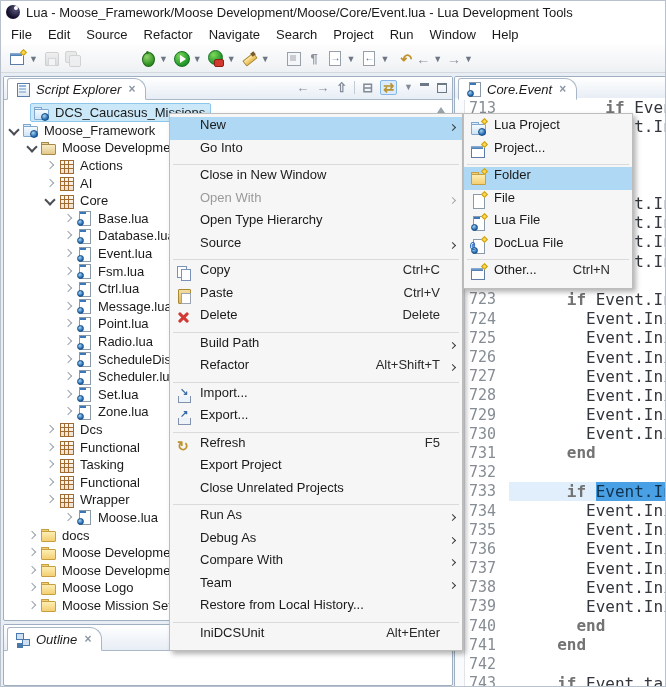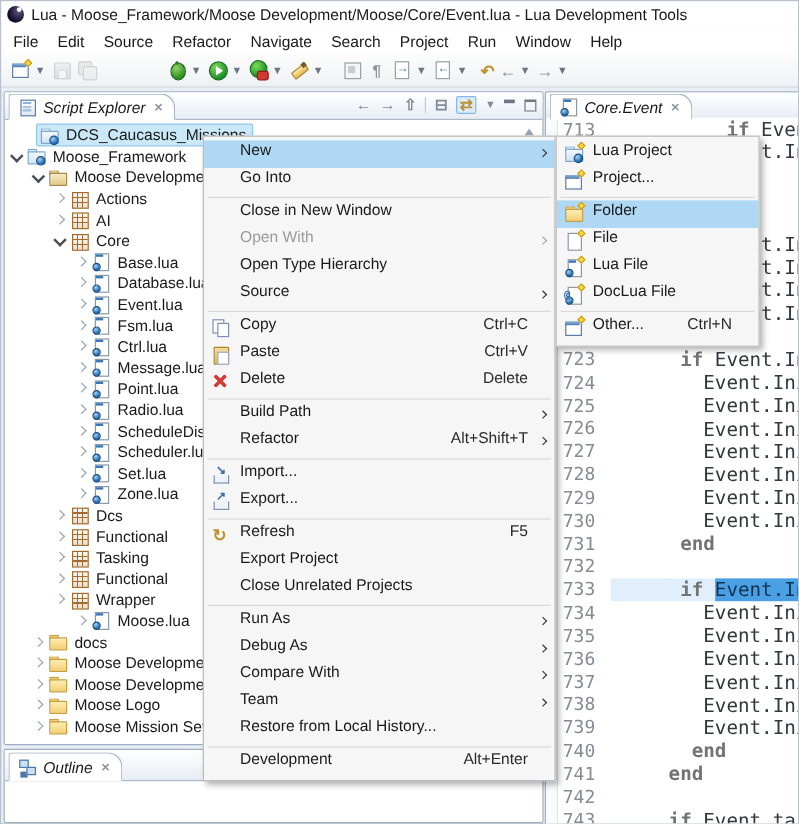--- a/index.html
+++ b/index.html
@@ -676,21 +676,21 @@
       </div>
       <div class="mrow">
         <span class="mlabel">Team</span>
         <span class="marrow"></span>
       </div>
       <div class="mrow">
         <span class="mlabel">Restore from Local History...</span>
       </div>
       <div class="msep"></div>
       <div class="mrow">
-        <span class="mlabel">Development</span>
+        <span class="mlabel">IniDCSUnit</span>
         <span class="msc">Alt+Enter</span>
       </div>
     </div>
 
   <div class="cmenu" id="submenu" style="left:462px; top:112px; width:170px;">
       <div class="mrow">
         <span class="ic ic-luaproj micon">
           <i class="ball"></i>
           <i class="spark"></i>
         </span>

